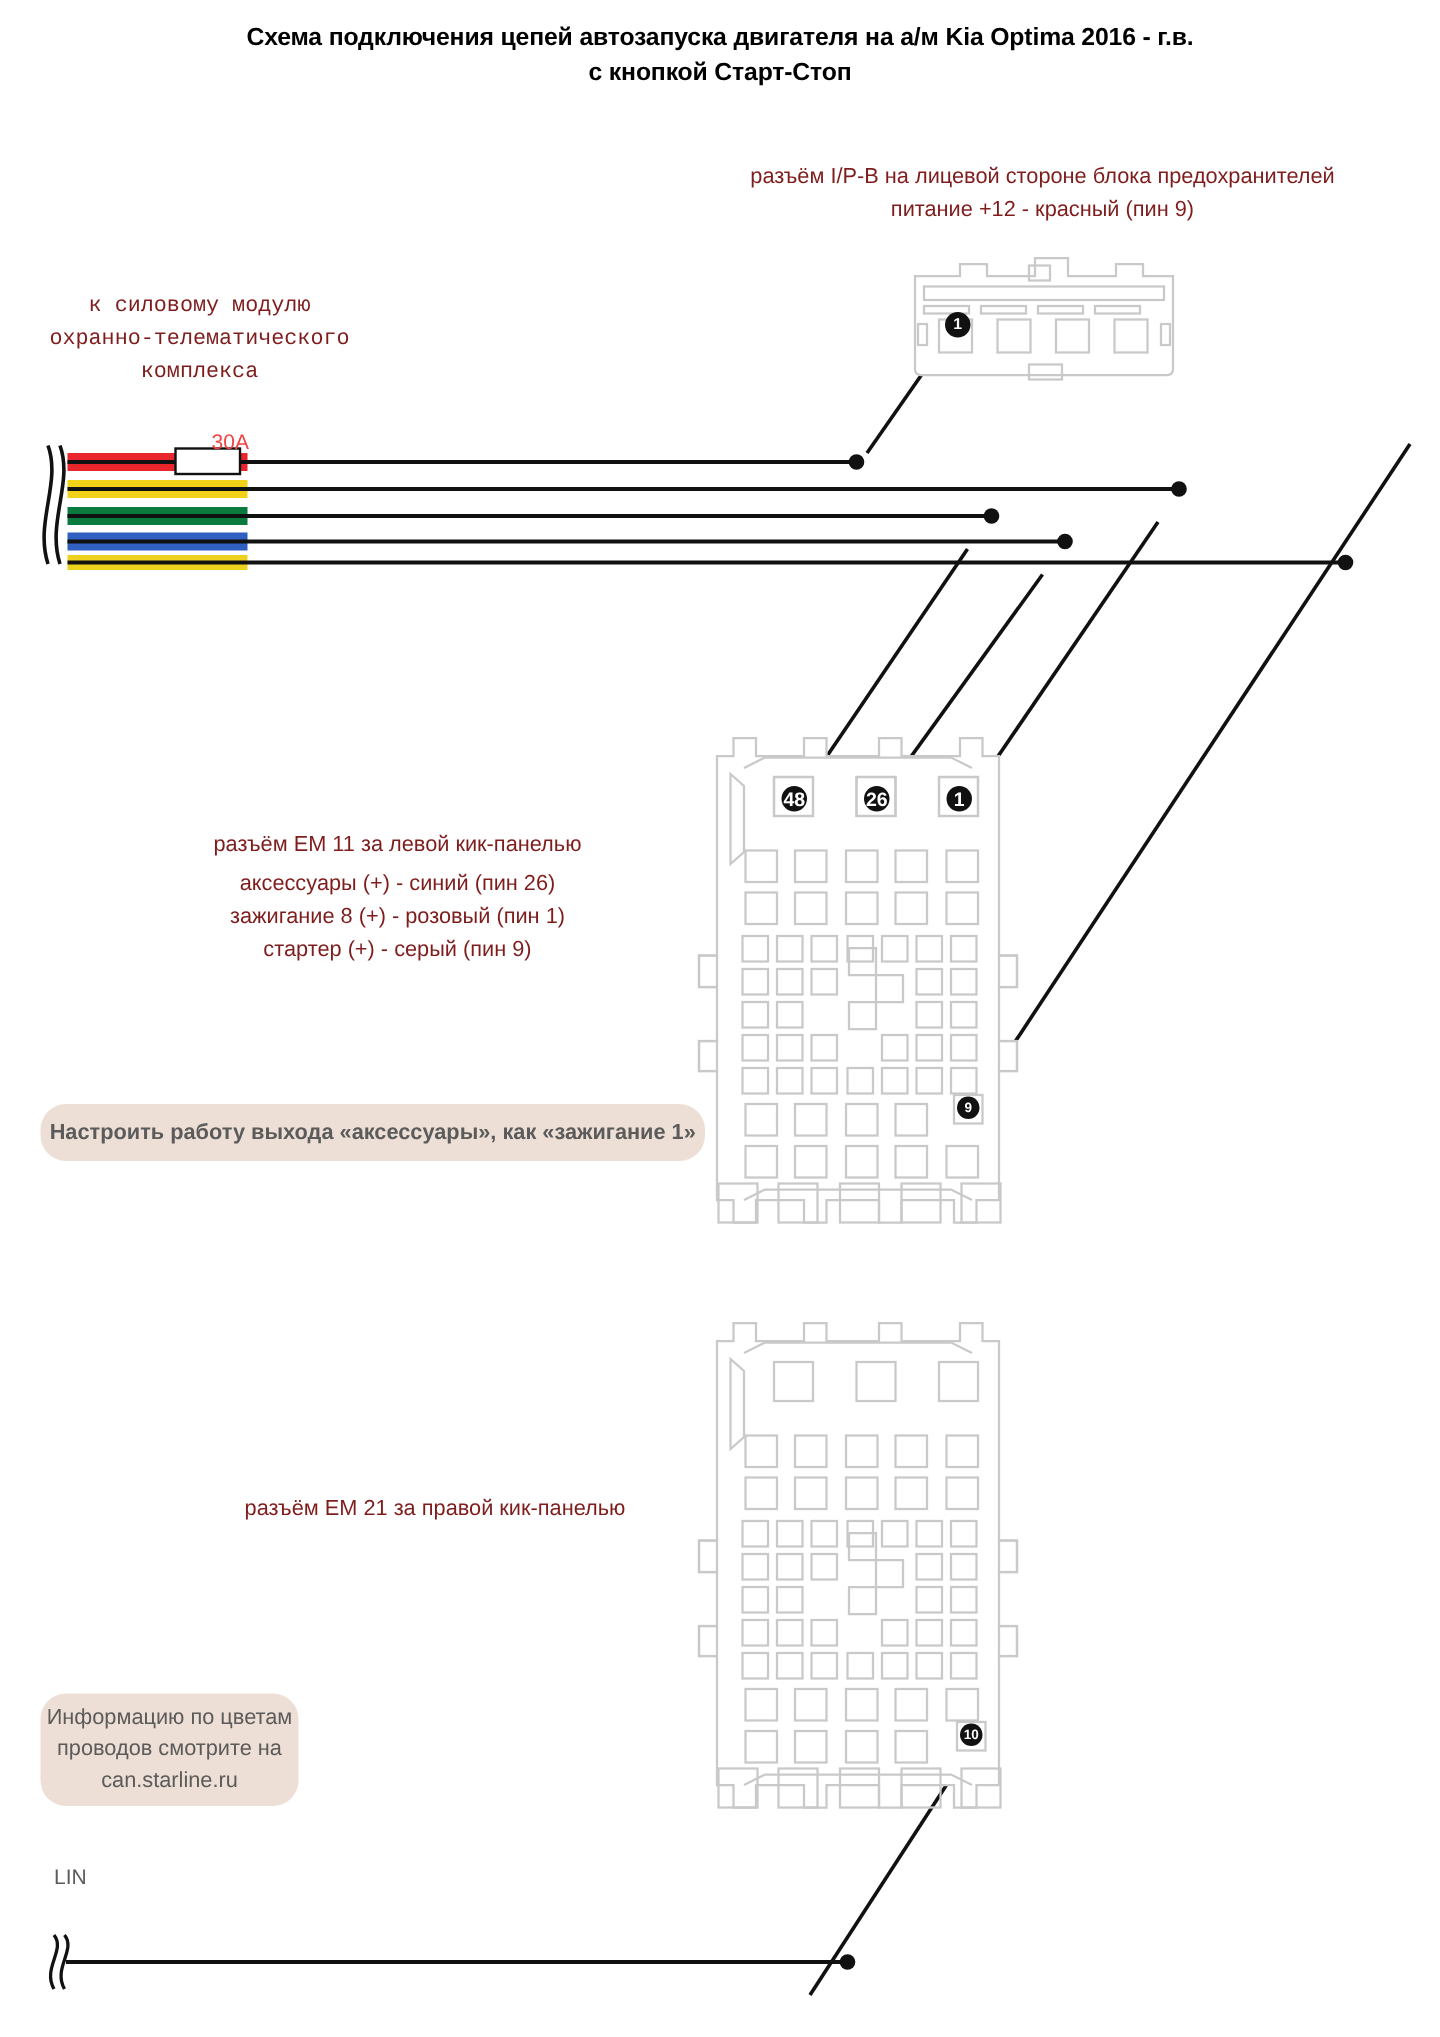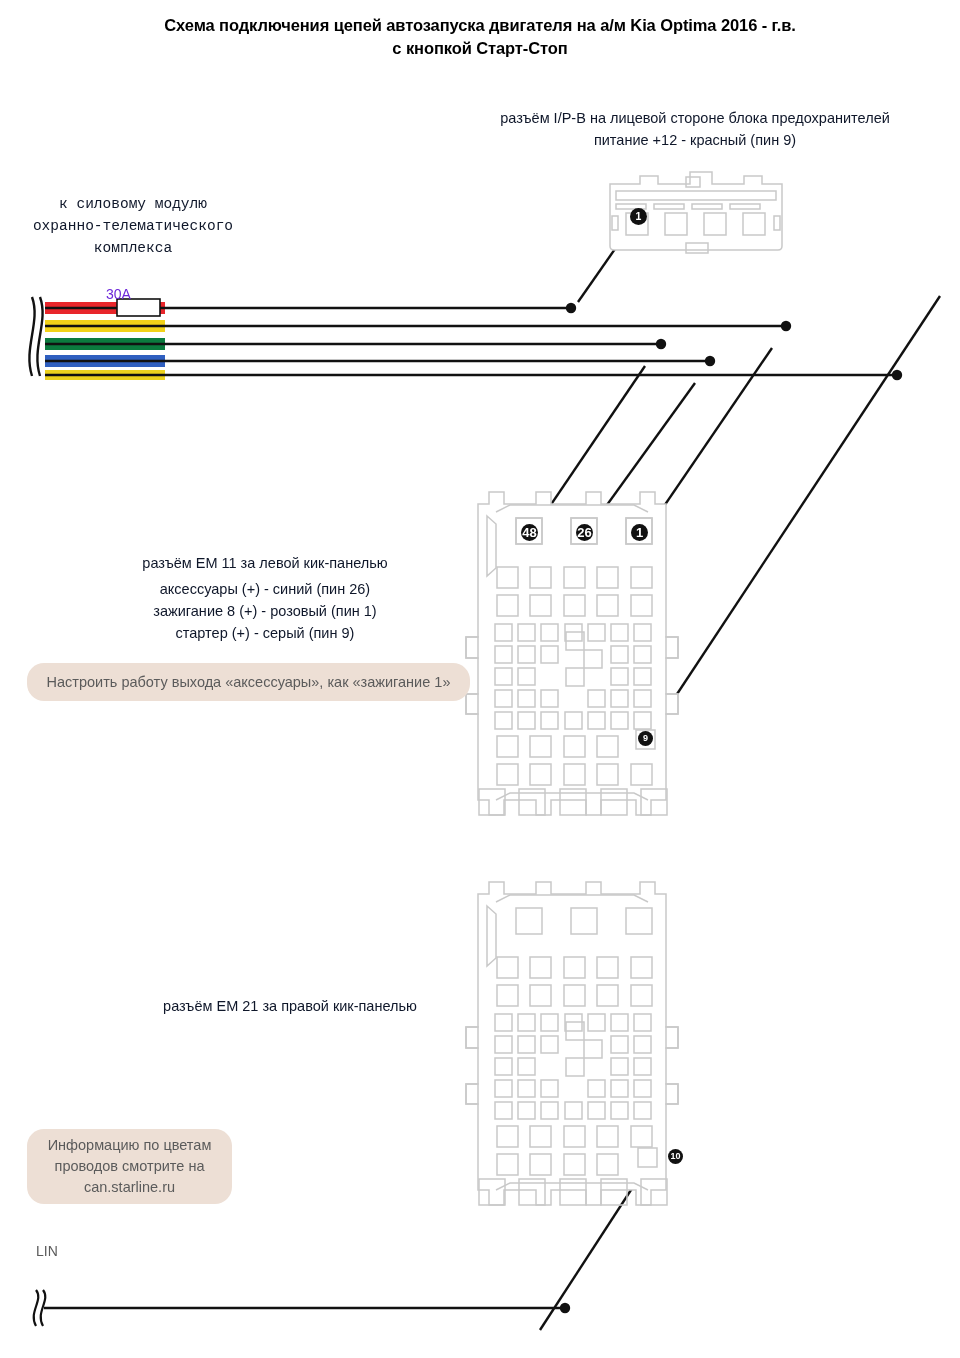--- a/index.html
+++ b/index.html
@@ -10,35 +10,35 @@
     color:#4a4a4a;
   }
   #stage{position:absolute;left:0;top:0;width:960px;height:1358px;}
   svg.layer{position:absolute;left:0;top:0;width:960px;height:1358px;overflow:visible;}
   .txt{position:absolute;}
   #title{
     left:0;top:14px;width:960px;text-align:center;
     font-weight:bold;font-size:16.5px;line-height:23px;color:#000000;
     letter-spacing:-0.1px;
   }
-  .block{font-size:14.5px;line-height:22px;color:#0f172a;text-align:center;}
+  .block{font-size:14.5px;line-height:22px;color:#7f1d1d;text-align:center;}
   #ipb-note{left:430px;top:107px;width:530px;}
   #module-note{left:0px;top:193px;width:266px;font-family:Liberation Mono, monospace;}
   #em11-head{left:100px;top:552px;width:330px;}
   #em11-lines{left:100px;top:578px;width:330px;}
   #em21-head{left:140px;top:995px;width:300px;}
   #em21-lines{left:140px;top:1021px;width:300px;}
   .callout{
     position:absolute;background:#eddfd5;border-radius:17px;
     font-size:14.5px;line-height:21px;color:#5b5b5b;
     display:flex;align-items:center;justify-content:center;text-align:center;
   }
-  #callout-acc{left:27px;top:663px;width:443px;height:38px;}
-  #callout-colors{left:27px;top:1129px;width:205px;height:75px;flex-direction:column;}
-  #fuse-label{left:106px;top:286px;width:60px;text-align:left;font-size:14px;color:#6d28d9;}
+  #callout-acc{left:27px;top:736px;width:443px;height:38px;font-weight:bold;}
+  #callout-colors{left:27px;top:1129px;width:172px;height:75px;flex-direction:column;}
+  #fuse-label{left:106px;top:286px;width:60px;text-align:right;font-size:14px;color:#ef4444;}
   #lin-label{left:36px;top:1243px;font-size:14px;color:#5b5b5b;}
   .pin{
     position:absolute;border-radius:50%;background:#111;color:#fff;
     font-size:10.5px;font-weight:bold;display:flex;align-items:center;
     justify-content:center;line-height:1;
   }
   .pin.sm{width:17px;height:17px;font-size:13px;}
   .pin.xs{width:15px;height:15px;font-size:9px;}
 </style>
 </head>
@@ -338,15 +338,15 @@
 
   <div class="txt" id="lin-label">LIN</div>
 
   <div class="pin" style="left:630px;top:208px;width:17px;height:17px;">1</div>
 
   <div class="pin sm" style="left:521px;top:524px;">48</div>
   <div class="pin sm" style="left:576px;top:524px;">26</div>
   <div class="pin sm" style="left:631px;top:524px;">1</div>
   <div class="pin xs" style="left:638px;top:731px;">9</div>
 
-  <div class="pin xs" style="left:668px;top:1149px;">10</div>
+  <div class="pin xs" style="left:640px;top:1149px;">10</div>
 
 </div>
 
 </body></html>

